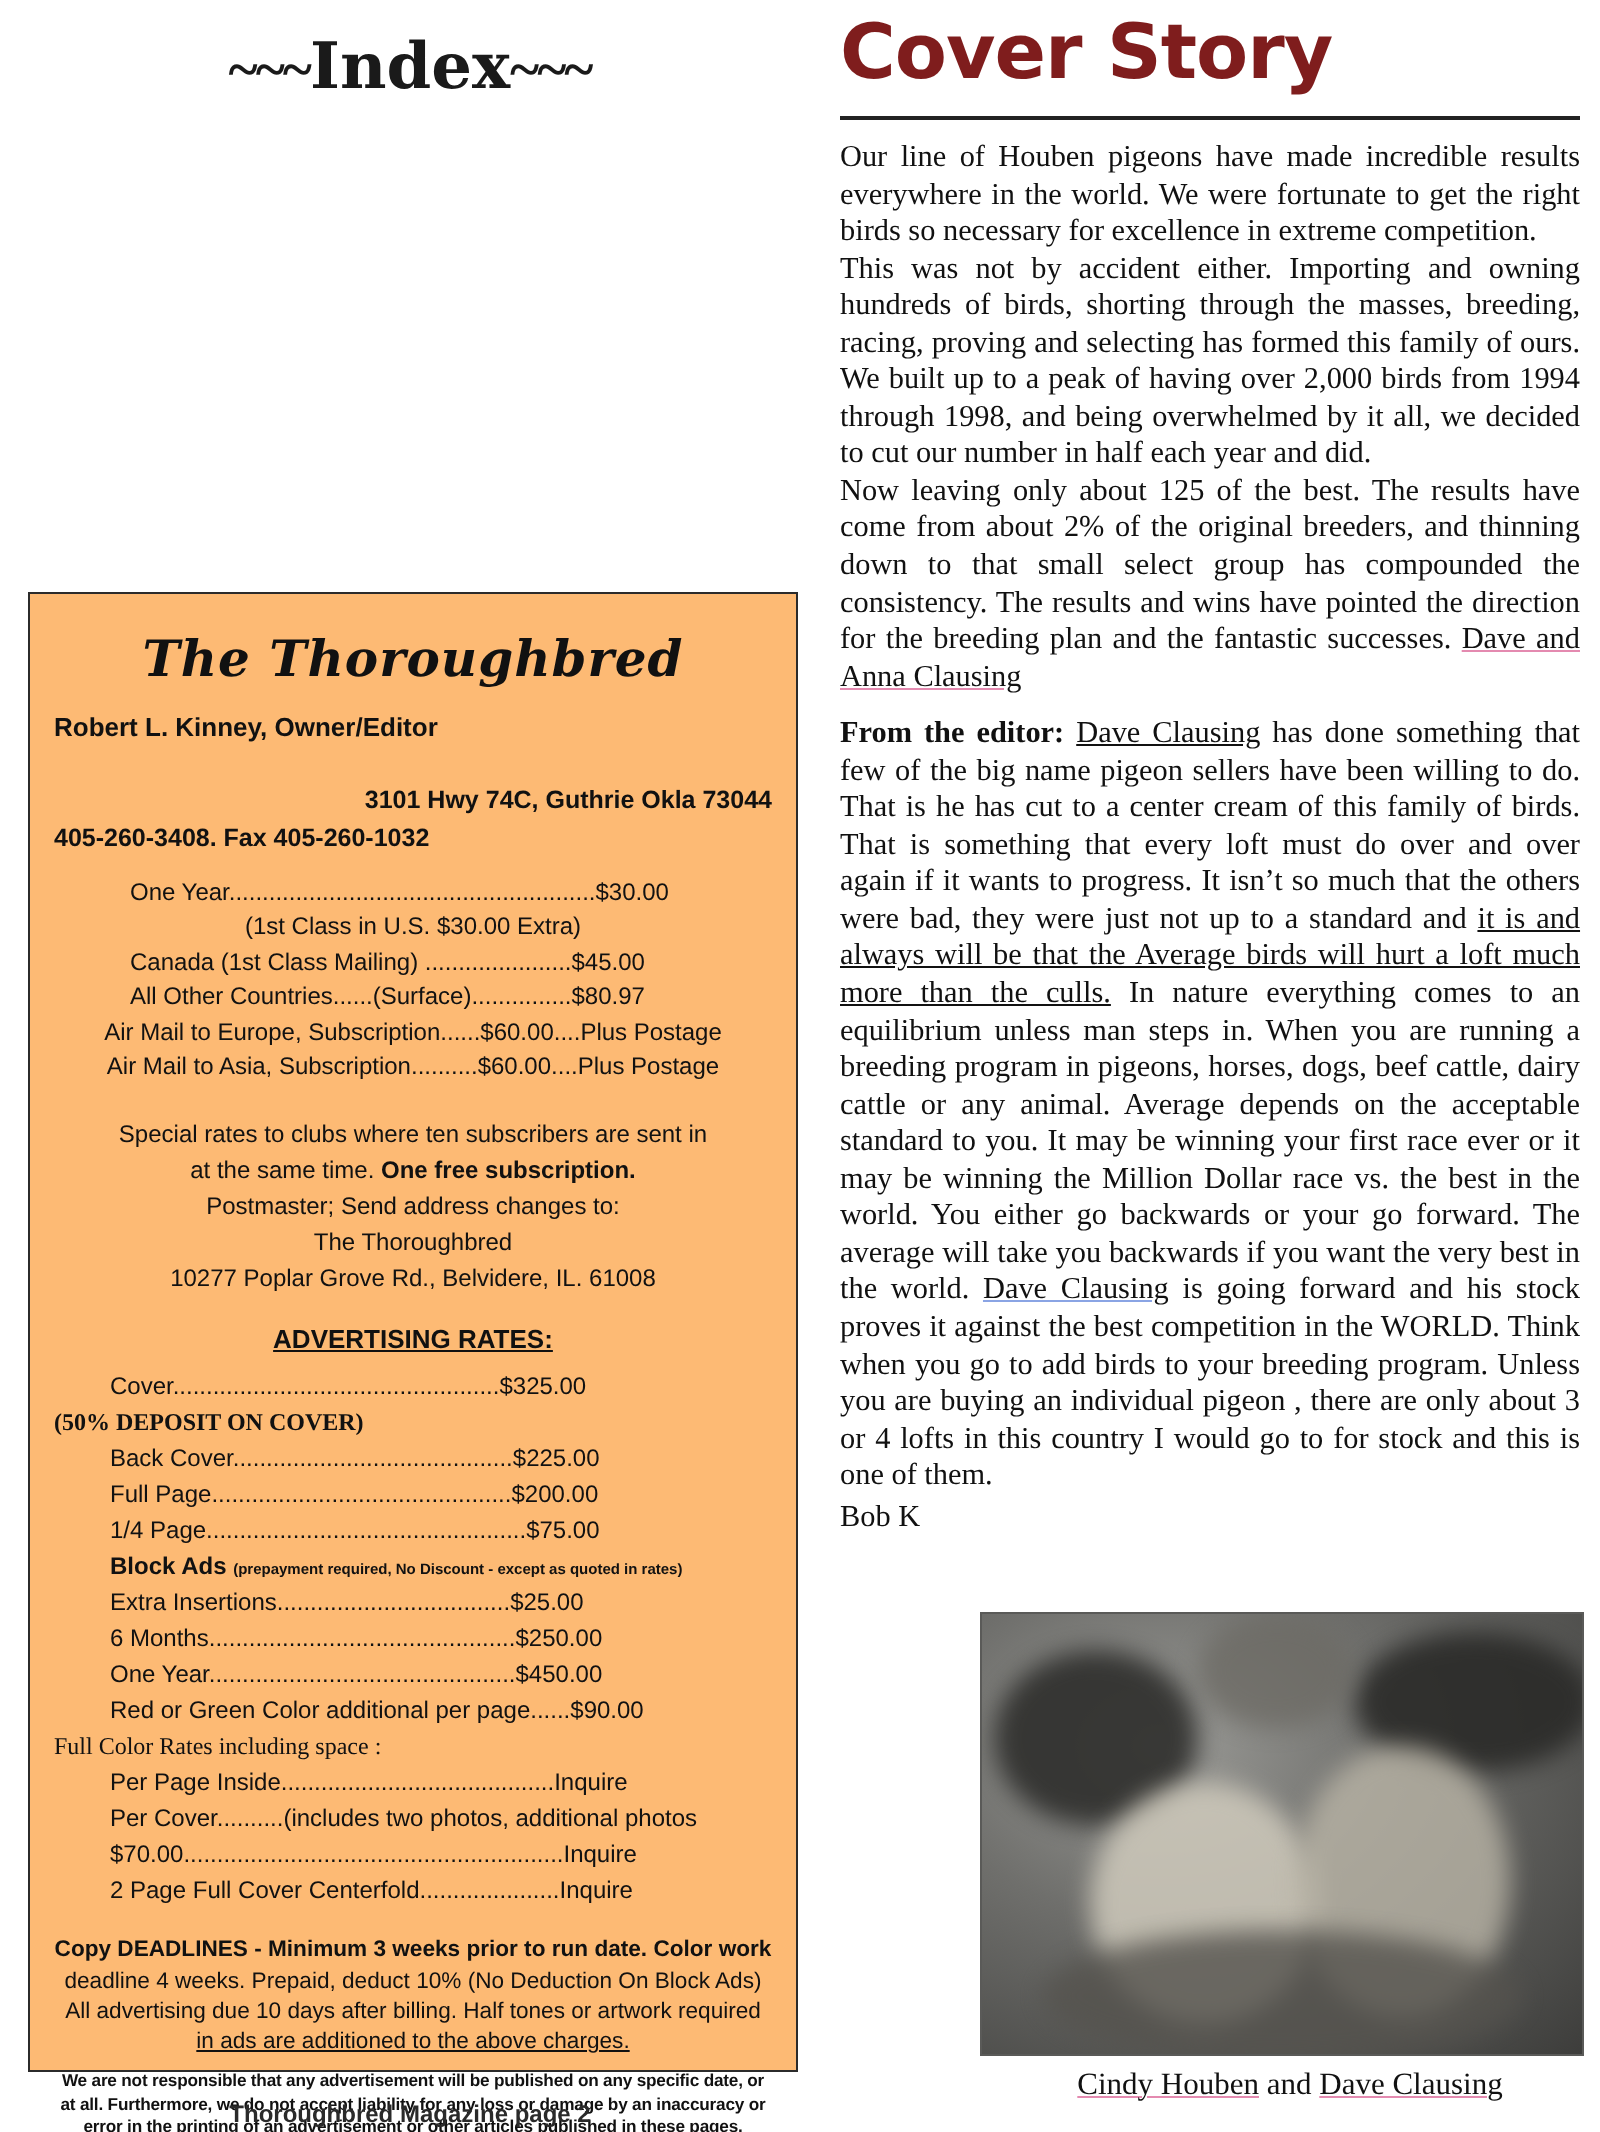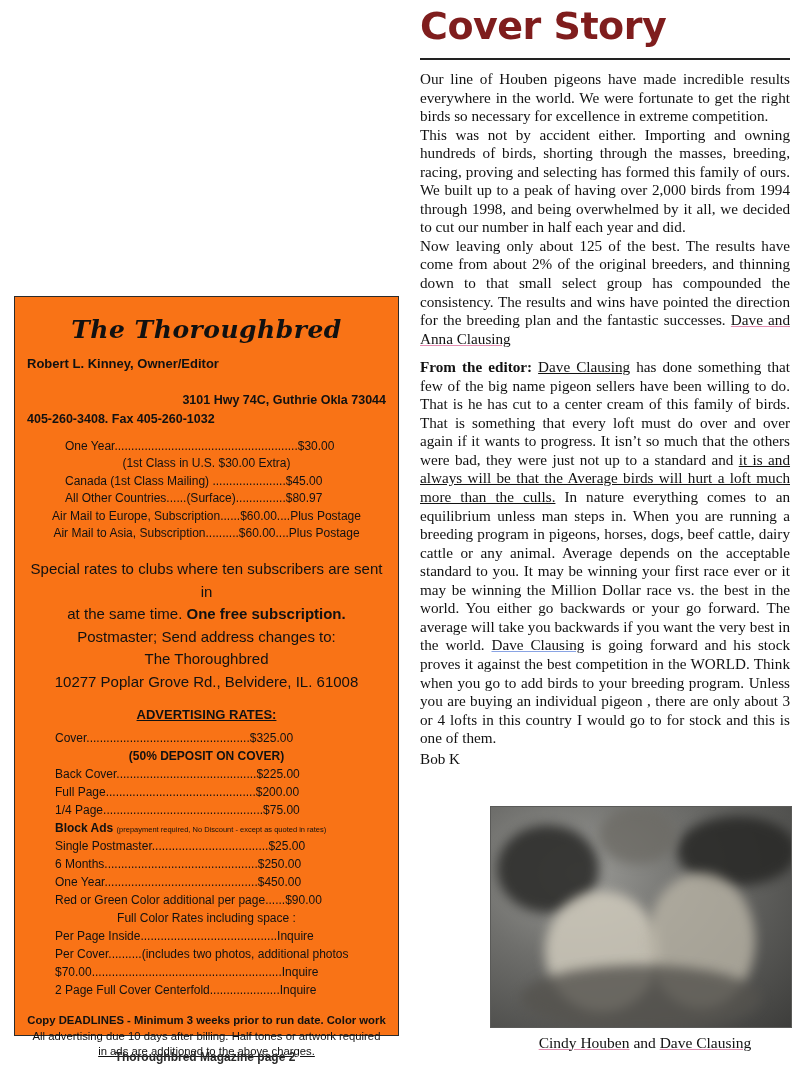--- a/index.html
+++ b/index.html
@@ -50,21 +50,21 @@
 
   
   .ad-box {
     position: absolute;
     left: 14px;
     top: 296px;
     width: 385px;
     height: 740px;
     border: 1px solid #2b2b2b;
     box-sizing: border-box;
-    background: #f97316;
+    background: #fdba74;
   }
   .ad-inner {
     padding: 10px 12px 6px 12px;
   }
   .masthead {
     text-align: center;
     font-family: "DejaVu Serif", serif;
     font-style: italic;
     font-weight: bold;
     font-size: 25px;
@@ -103,21 +103,21 @@
     line-height: 1.45;
     text-align: center;
   }
   .rate-row.left {
     text-align: left;
     padding-left: 38px;
   }
   .note-block {
     margin-top: 16px;
     font-family: "Liberation Sans", sans-serif;
-    font-size: 15px;
+    font-size: 12px;
     text-align: center;
     line-height: 1.5;
   }
   .note-block b { font-weight: bold; }
   .adv-rates-head {
     margin-top: 14px;
     text-align: center;
     font-family: "Liberation Sans", sans-serif;
     font-weight: bold;
     font-size: 13px;
@@ -127,26 +127,26 @@
     margin-top: 7px;
     font-family: "Liberation Sans", sans-serif;
     font-size: 12px;
     line-height: 1.5;
   }
   .adv-row {
     white-space: nowrap;
     padding-left: 28px;
   }
   .adv-row.center {
-    text-align: center;
     padding-left: 0;
+    font-family: Liberation Serif, serif;
   }
   .adv-row .tiny {
     font-size: 7.5px;
-    font-weight: normal;
+    font-weight: bold;
   }
   .adv-row b { font-weight: bold; }
   .deadlines {
     margin-top: 14px;
     font-family: "Liberation Sans", sans-serif;
     font-size: 11.3px;
     line-height: 1.35;
     text-align: center;
   }
   .deadlines b { font-weight: bold; }
@@ -251,20 +251,23 @@
   }
   .caption .ul-pink { text-decoration-thickness: 1px; }
 </style>
 </head>
 <body>
 
 <div class="page">
 
   <div class="left-col">
 
+    <div class="index-title">
+      <span class="tilde">~~~</span><span class="word">Index</span><span class="tilde">~~~</span>
+    </div>
 
     <div class="ad-box">
       <div class="ad-inner">
 
         <div class="masthead">The Thoroughbred</div>
         <div class="owner">Robert L. Kinney, Owner/Editor</div>
         <div class="addr-line">3101 Hwy 74C, Guthrie Okla 73044</div>
         <div class="phone-line">405-260-3408. Fax 405-260-1032</div>
 
         <div class="rates-list">
@@ -286,33 +289,34 @@
 
         <div class="adv-rates-head">ADVERTISING RATES:</div>
 
         <div class="adv-table">
           <div class="adv-row"><span>Cover.................................................</span><span>$325.00</span></div>
           <div class="adv-row center"><b>(50% DEPOSIT ON COVER)</b></div>
           <div class="adv-row"><span>Back Cover..........................................</span><span>$225.00</span></div>
           <div class="adv-row"><span>Full Page.............................................</span><span>$200.00</span></div>
           <div class="adv-row"><span>1/4 Page................................................</span><span>$75.00</span></div>
           <div class="adv-row"><b>Block Ads</b> <span class="tiny">(prepayment required, No Discount - except as quoted in rates)</span></div>
-          <div class="adv-row"><span>Single Postmaster...................................</span><span>$25.00</span></div>
+          <div class="adv-row"><span>Extra Insertions...................................</span><span>$25.00</span></div>
           <div class="adv-row"><span>6 Months..............................................</span><span>$250.00</span></div>
           <div class="adv-row"><span>One Year..............................................</span><span>$450.00</span></div>
           <div class="adv-row"><span>Red or Green Color additional per page......</span><span>$90.00</span></div>
           <div class="adv-row center"><span>Full Color Rates including space :</span></div>
           <div class="adv-row"><span>Per Page Inside.........................................</span><span>Inquire</span></div>
           <div class="adv-row"><span>Per Cover..........(includes two photos, additional photos</span><span></span></div>
           <div class="adv-row"><span>$70.00.........................................................</span><span>Inquire</span></div>
           <div class="adv-row"><span>2 Page Full Cover Centerfold.....................</span><span>Inquire</span></div>
         </div>
 
         <div class="deadlines">
           <div><b>Copy  DEADLINES - Minimum 3 weeks prior to run date. Color work</b></div>
+          <div>deadline 4 weeks. Prepaid, deduct 10% (No Deduction On Block Ads)</div>
           <div>All advertising due 10 days after billing. Half tones or artwork required</div>
           <div><u>in ads are additioned to the above charges.</u></div>
         </div>
 
         <div class="fineprint">We are not responsible that any advertisement will be published on any specific date, or at all. Furthermore, we do not accept liability for any loss or damage by an inaccuracy or error in the printing of an advertisement or other articles published in these pages. DEADLINE  is three (3) weeks prior to issue date - as space permits. The opinions expressed by the writers that are published are entirely their own and do not necessarily agree with the policy of THE THOROUGHBRED management. Contributions of exclusive, interesting articles and news are always welcome and will be published as space permits. Articles of interest to all readers will be given priority. Photos that warrant reproduction will be published as space permits. If any copy or photos are to be returned, please enclose a stamped, self addressed envelope of the proper size along with a request of their return.</div>
 
       </div>
     </div>
 
     <div class="footer-note">Thoroughbred Magazine page 2</div>

